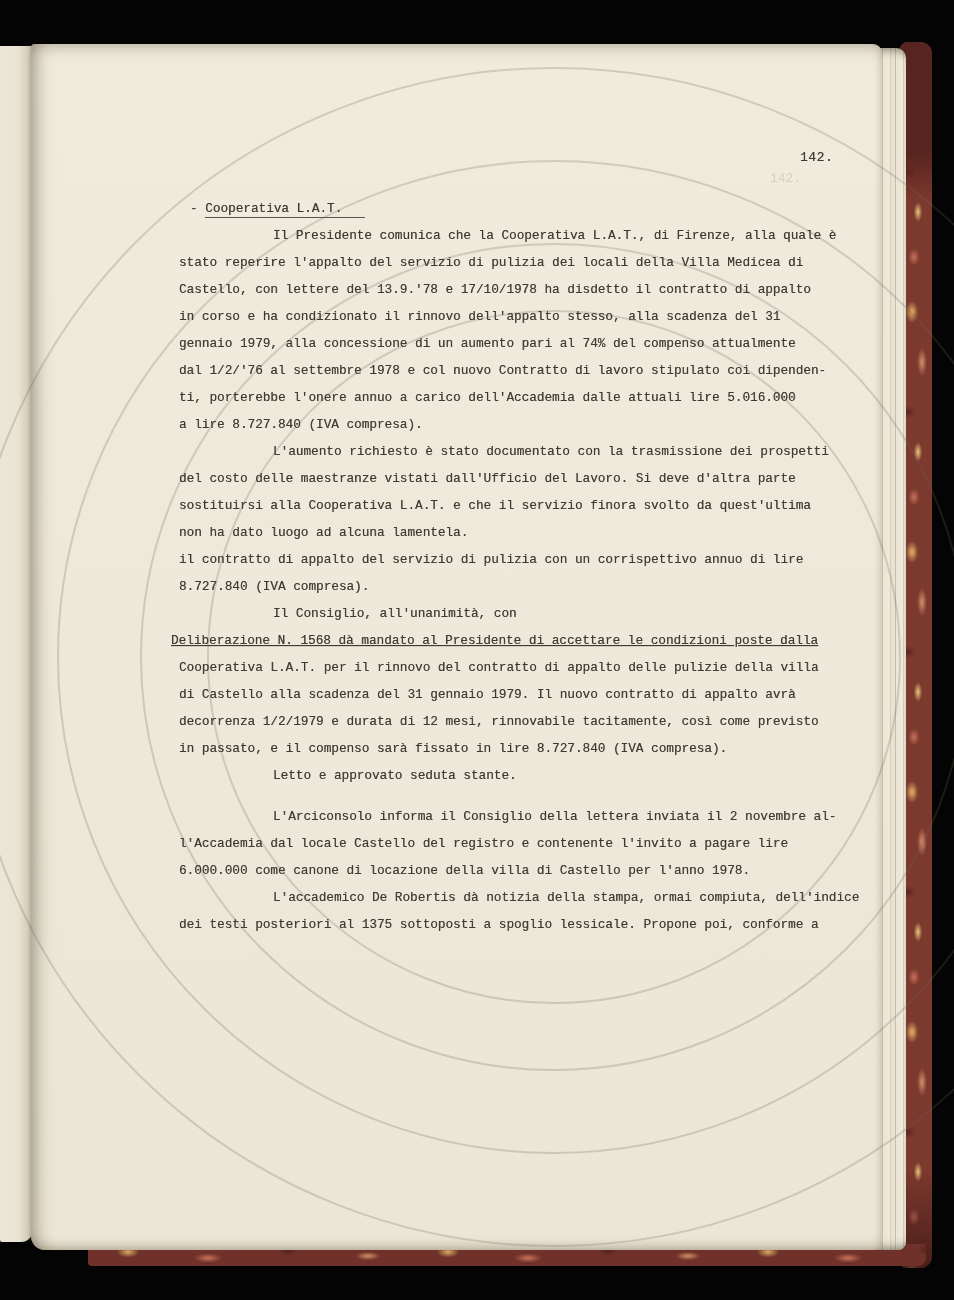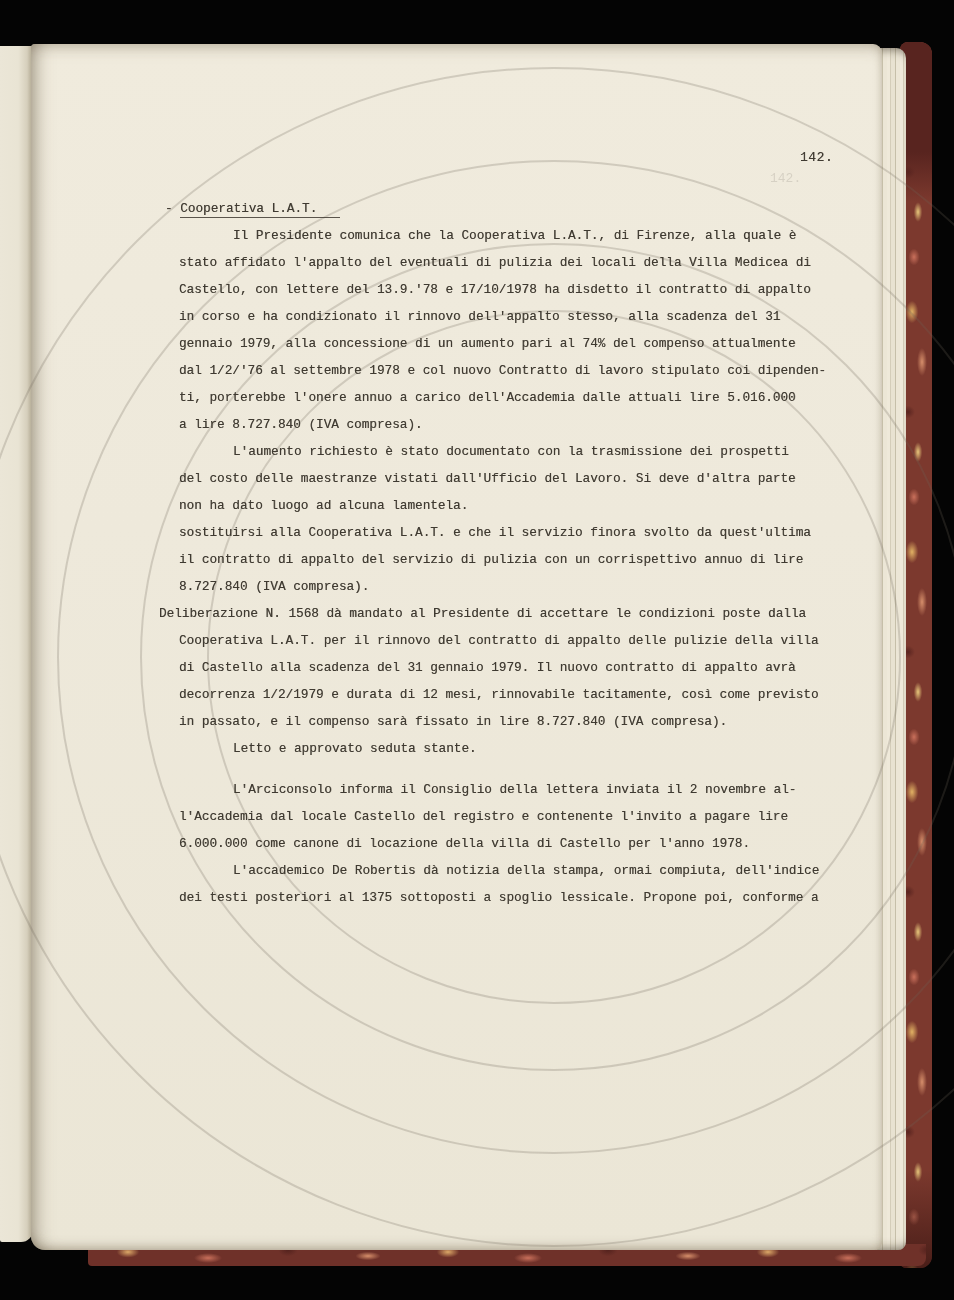--- a/index.html
+++ b/index.html
@@ -59,23 +59,23 @@
   .r4{left:-36px;top:67px;width:1176px;height:1176px;}
 
   
   .ink{color:#3f3a31;text-shadow:.3px .3px 0 rgba(63,58,49,.55);}
   .pageno{position:absolute;left:800px;top:150px;font-size:13px;letter-spacing:.5px;}
   .pageno-ghost{position:absolute;left:770px;top:171px;font-size:13px;
     color:rgba(63,58,49,.14);text-shadow:none;}
   .textblock{position:absolute;left:155px;top:195px;width:700px;font-size:12.7px;}
   .line{white-space:pre;height:27px;line-height:27px;}
   .line.b{margin-left:24px;}
-  .line.p{margin-left:78px;}
-  .line.h{margin-left:10px;}
-  .line.g{margin-left:4px;}
+  .line.p{margin-left:118px;}
+  .line.h{margin-left:35px;}
+  .line.g{margin-left:16px;text-decoration:underline;}
   .line.sp{height:14px;}
   .u{border-bottom:1.5px solid rgba(63,58,49,.85);padding-bottom:1px;}
 </style>
 </head>
 <body>
 
 <div class="scene">
 
   <div class="cover-right"></div>
   <div class="cover-bottom"></div>
@@ -88,33 +88,34 @@
   <div class="ring r2"></div>
   <div class="ring r3"></div>
   <div class="ring r4"></div>
 
   <div class="pageno-ghost">142.</div>
   <div class="pageno ink">142.</div>
 
   <div class="textblock ink" id="text-lines">
       <div class="line h"><span>- </span><span class="u">Cooperativa L.A.T.   </span></div>
       <div class="line p"><span>Il Presidente comunica che la Cooperativa L.A.T., di Firenze, alla quale è</span></div>
-      <div class="line b"><span>stato affidato l'appalto del eventuali di pulizia dei locali della Villa Medicea di</span></div>
+      <div class="line b"><span>stato reperire l'appalto del servizio di pulizia dei locali della Villa Medicea di</span></div>
       <div class="line b"><span>Castello, con lettere del 13.9.'78 e 17/10/1978 ha disdetto il contratto di appalto</span></div>
       <div class="line b"><span>in corso e ha condizionato il rinnovo dell'appalto stesso, alla scadenza del 31</span></div>
       <div class="line b"><span>gennaio 1979, alla concessione di un aumento pari al 74% del compenso attualmente</span></div>
       <div class="line b"><span>dal 1/2/'76 al settembre 1978 e col nuovo Contratto di lavoro stipulato coi dipenden-</span></div>
       <div class="line b"><span>ti, porterebbe l'onere annuo a carico dell'Accademia dalle attuali lire 5.016.000</span></div>
       <div class="line b"><span>a lire 8.727.840 (IVA compresa).</span></div>
       <div class="line p"><span>L'aumento richiesto è stato documentato con la trasmissione dei prospetti</span></div>
       <div class="line b"><span>del costo delle maestranze vistati dall'Ufficio del Lavoro. Si deve d'altra parte</span></div>
+      <div class="line b"><span>sostituirsi alla Cooperativa L.A.T. e che il servizio finora svolto da quest'ultima</span></div>
       <div class="line b"><span>non ha dato luogo ad alcuna lamentela.</span></div>
-      <div class="line b"><span>sostituirsi alla Cooperativa L.A.T. e che il servizio finora svolto da quest'ultima</span></div>
       <div class="line b"><span>il contratto di appalto del servizio di pulizia con un corrispettivo annuo di lire</span></div>
       <div class="line b"><span>8.727.840 (IVA compresa).</span></div>
+      <div class="line p"><span>Il Consiglio, all'unanimità, con</span></div>
       <div class="line g"><span>Deliberazione N. 1568 dà mandato al Presidente di accettare le condizioni poste dalla</span></div>
       <div class="line b"><span>Cooperativa L.A.T. per il rinnovo del contratto di appalto delle pulizie della villa</span></div>
       <div class="line b"><span>di Castello alla scadenza del 31 gennaio 1979. Il nuovo contratto di appalto avrà</span></div>
       <div class="line b"><span>decorrenza 1/2/1979 e durata di 12 mesi, rinnovabile tacitamente, così come previsto</span></div>
       <div class="line b"><span>in passato, e il compenso sarà fissato in lire 8.727.840 (IVA compresa).</span></div>
       <div class="line p"><span>Letto e approvato seduta stante.</span></div>
       <div class="line sp"></div>
       <div class="line p"><span>L'Arciconsolo informa il Consiglio della lettera inviata il 2 novembre al-</span></div>
       <div class="line b"><span>l'Accademia dal locale Castello del registro e contenente l'invito a pagare lire</span></div>
       <div class="line b"><span>6.000.000 come canone di locazione della villa di Castello per l'anno 1978.</span></div>

